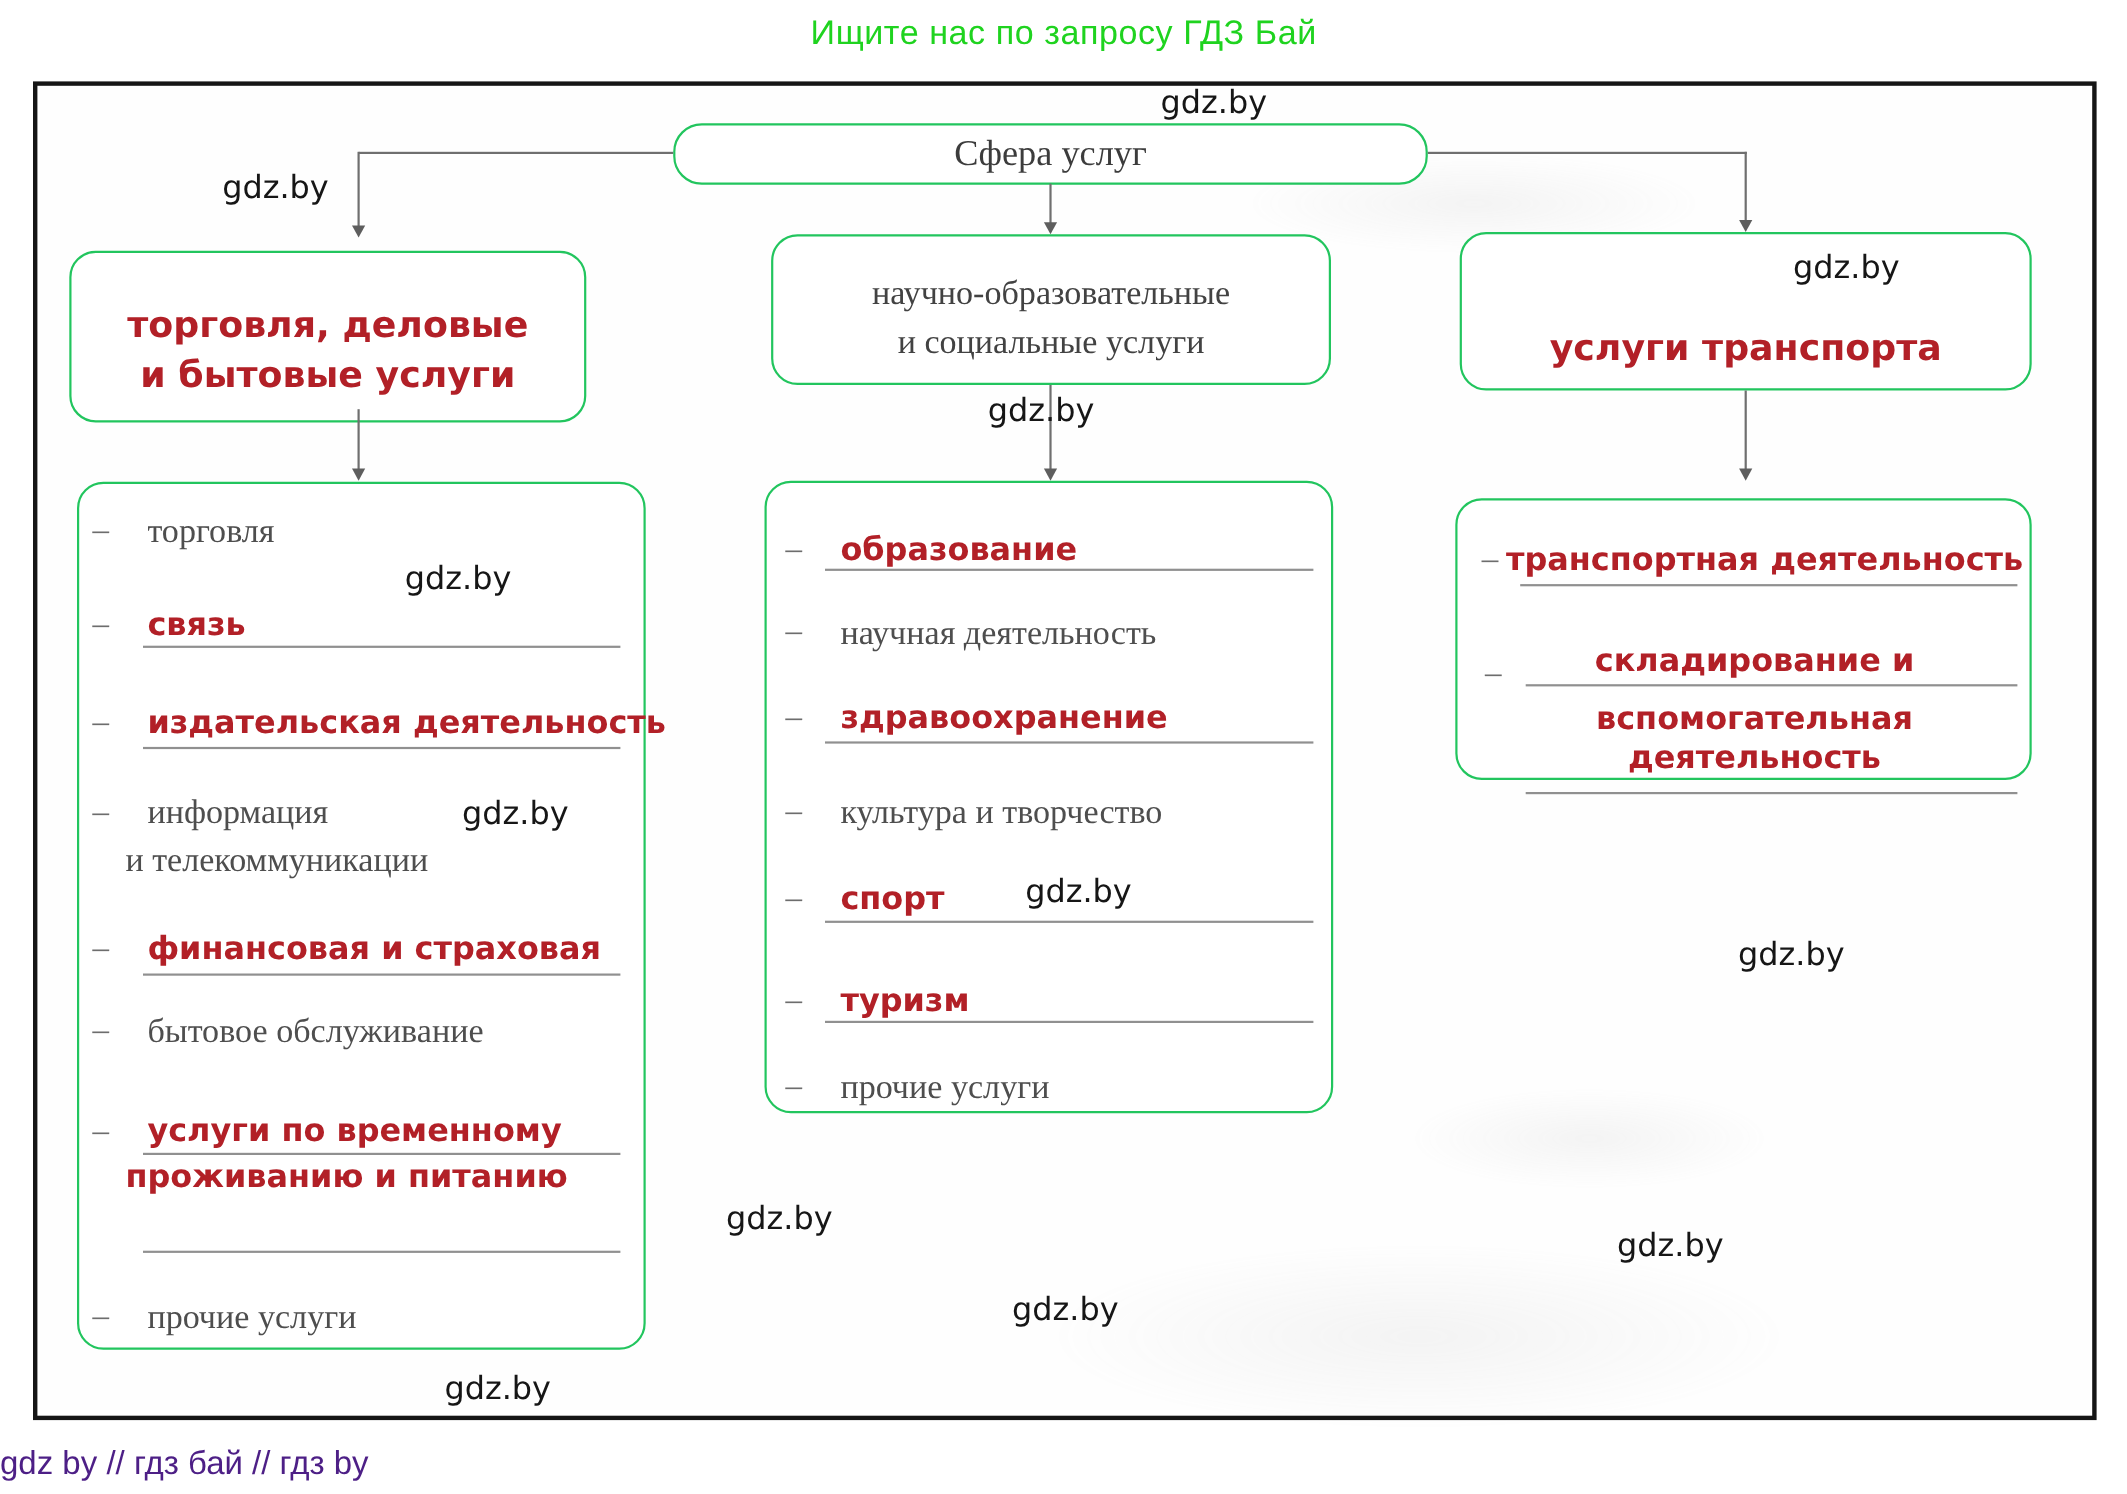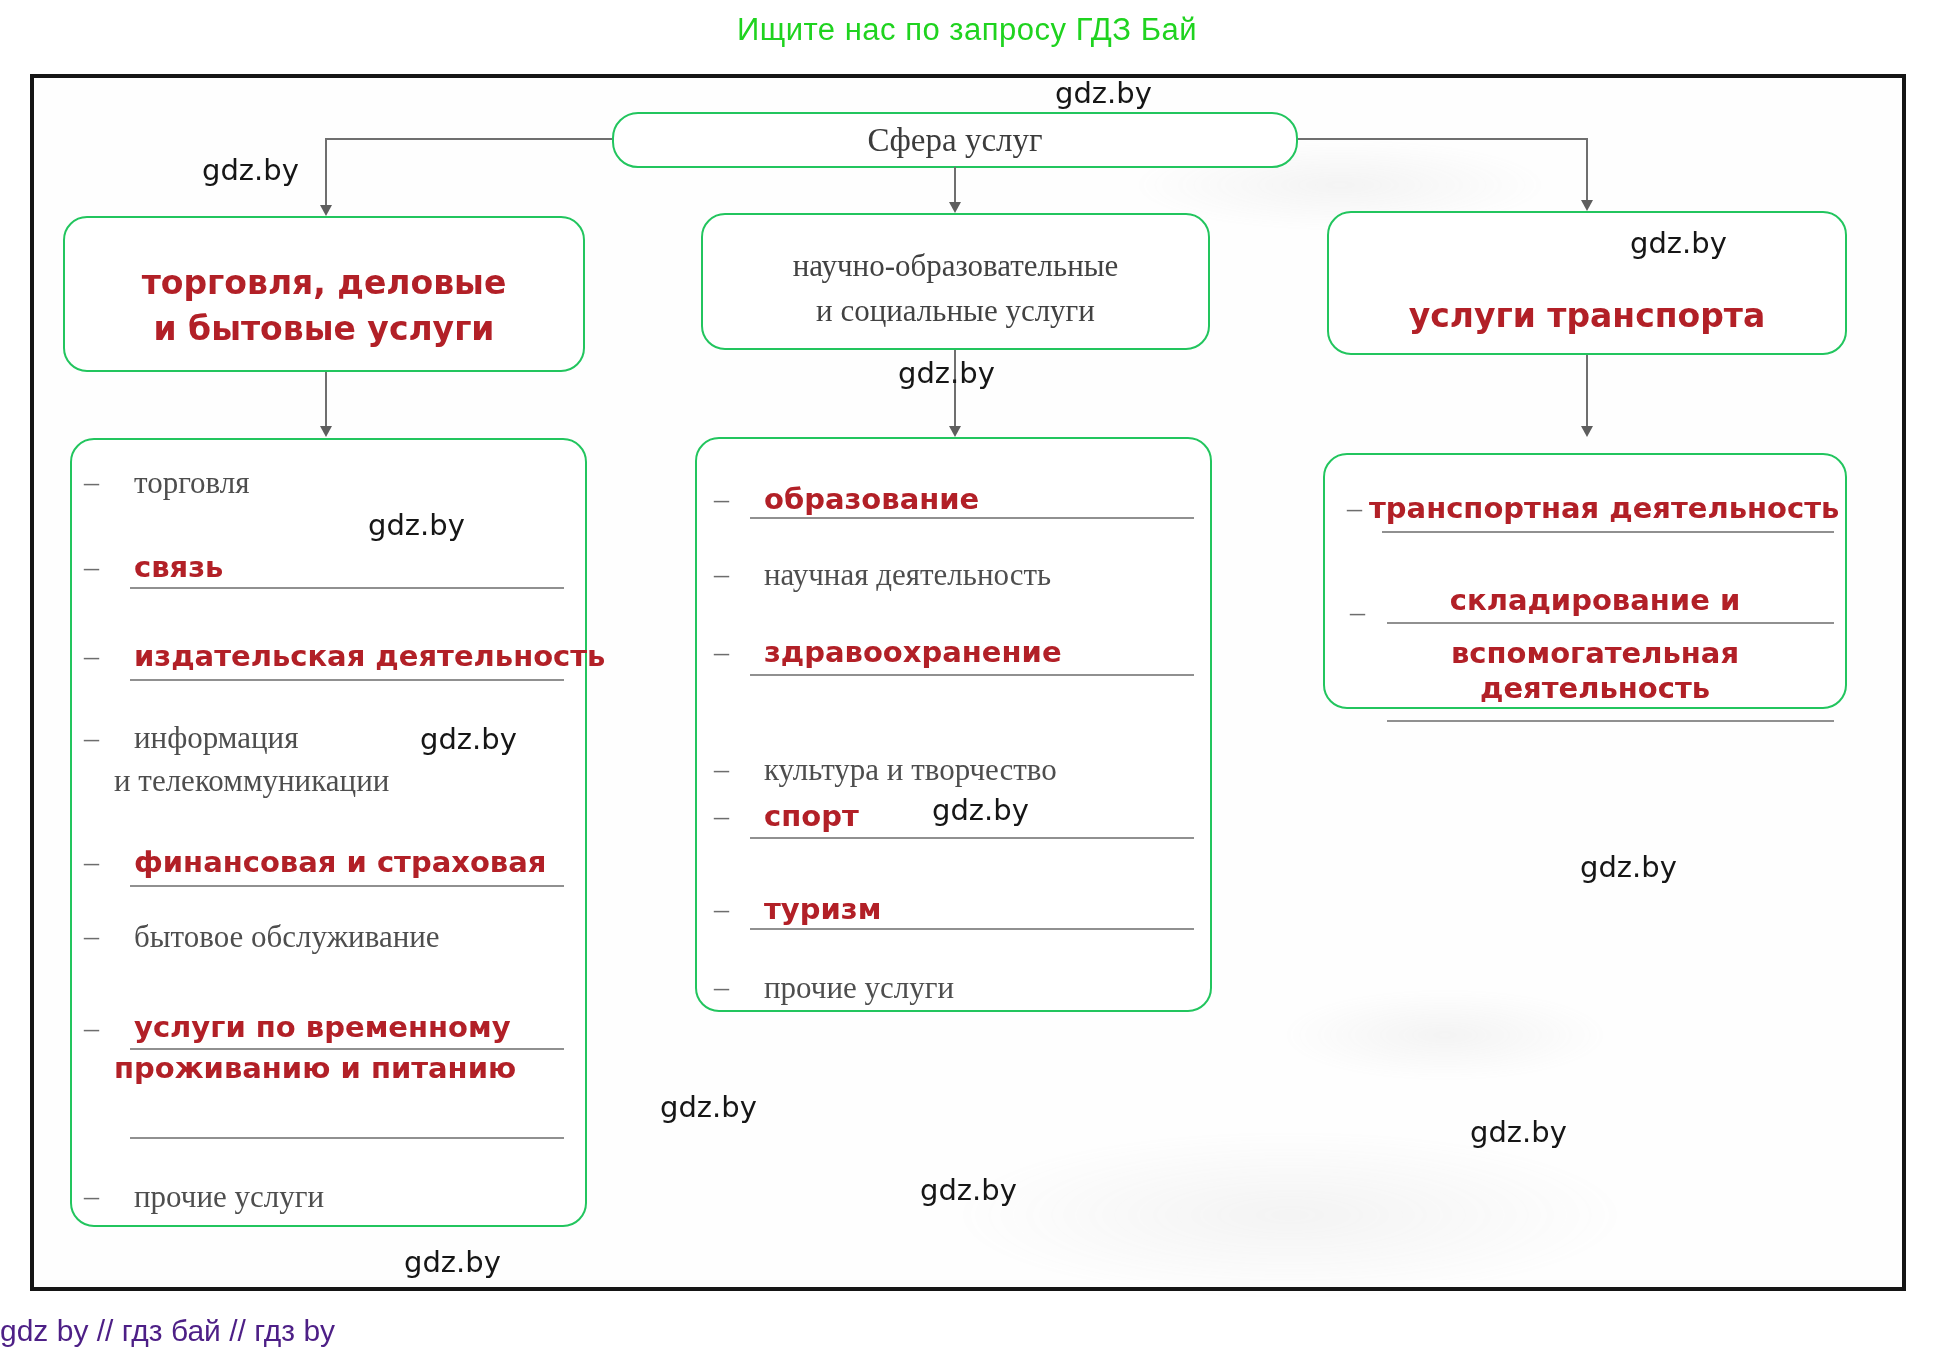--- a/index.html
+++ b/index.html
@@ -67,21 +67,21 @@
 <div class="conn" style="left:325px;top:138px;width:2px;height:68px;"></div>
 <div class="ah" style="left:320px;top:205px;"></div>
 
 <div class="conn" style="left:954px;top:167px;width:2px;height:38px;"></div>
 <div class="ah" style="left:949px;top:202px;"></div>
 
 <div class="conn" style="left:1298px;top:138px;width:290px;height:2px;"></div>
 <div class="conn" style="left:1586px;top:138px;width:2px;height:64px;"></div>
 <div class="ah" style="left:1581px;top:200px;"></div>
 
-<div class="rbox" style="left:63px;top:216px;width:522px;height:156px;">
+<div class="rbox" style="left:63px;top:228px;width:470px;height:156px;">
   <div class="branch-title red-txt" style="margin-top:42px;">
     <div>торговля, деловые</div>
     <div>и бытовые услуги</div>
   </div>
 </div>
 
 <div class="rbox" style="left:701px;top:213px;width:509px;height:137px;">
   <div class="branch-title serif-txt" style="margin-top:28px;font-size:31px;line-height:45px;color:#424242;">
     <div>научно-образовательные</div>
     <div>и социальные услуги</div>
@@ -150,21 +150,21 @@
 
   <div class="row plain" style="left:17px;top:118px;">
     <span class="dash">–</span><span class="txt">научная деятельность</span>
   </div>
 
   <div class="row fill" style="left:17px;top:196px;">
     <span class="dash">–</span><span class="txt">здравоохранение</span>
   </div>
   <div class="uline" style="left:53px;top:235px;width:444px;"></div>
 
-  <div class="row plain" style="left:17px;top:281px;margin-top:32px;">
+  <div class="row plain" style="left:17px;top:281px;">
     <span class="dash">–</span><span class="txt">культура и творчество</span>
   </div>
 
   <div class="row fill" style="left:17px;top:360px;">
     <span class="dash">–</span><span class="txt">спорт</span>
   </div>
   <div class="uline" style="left:53px;top:398px;width:444px;"></div>
 
   <div class="row fill" style="left:17px;top:453px;">
     <span class="dash">–</span><span class="txt">туризм</span>

